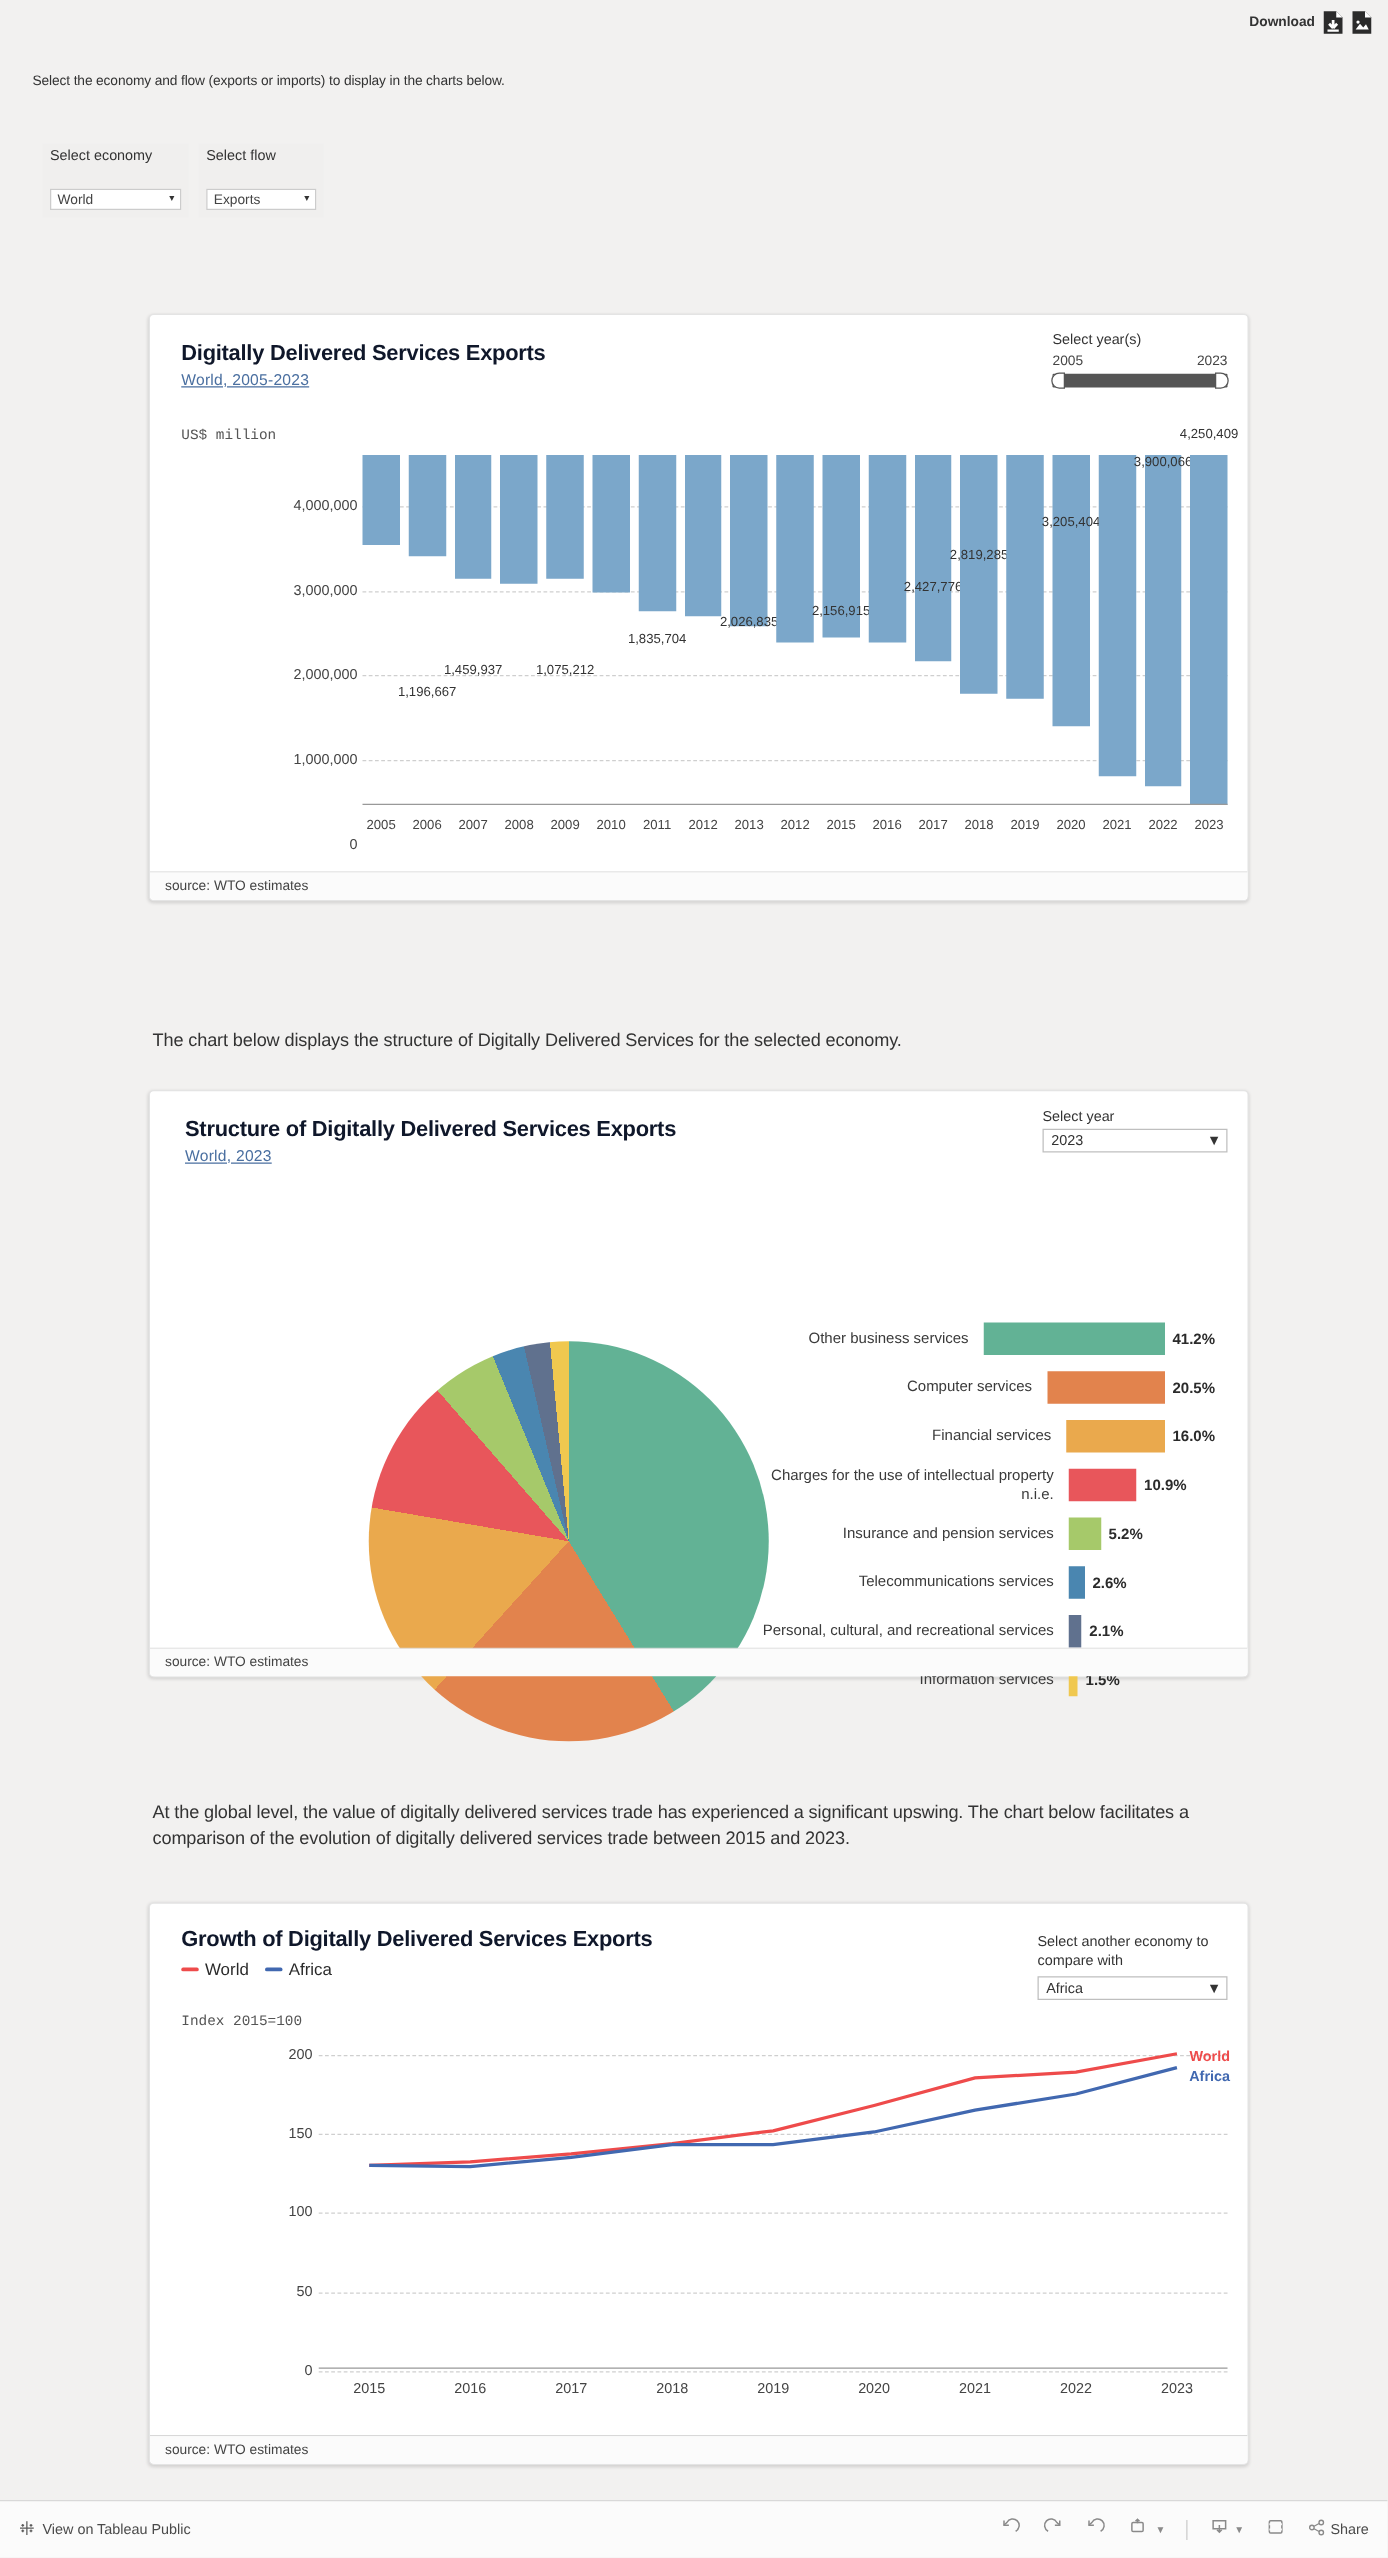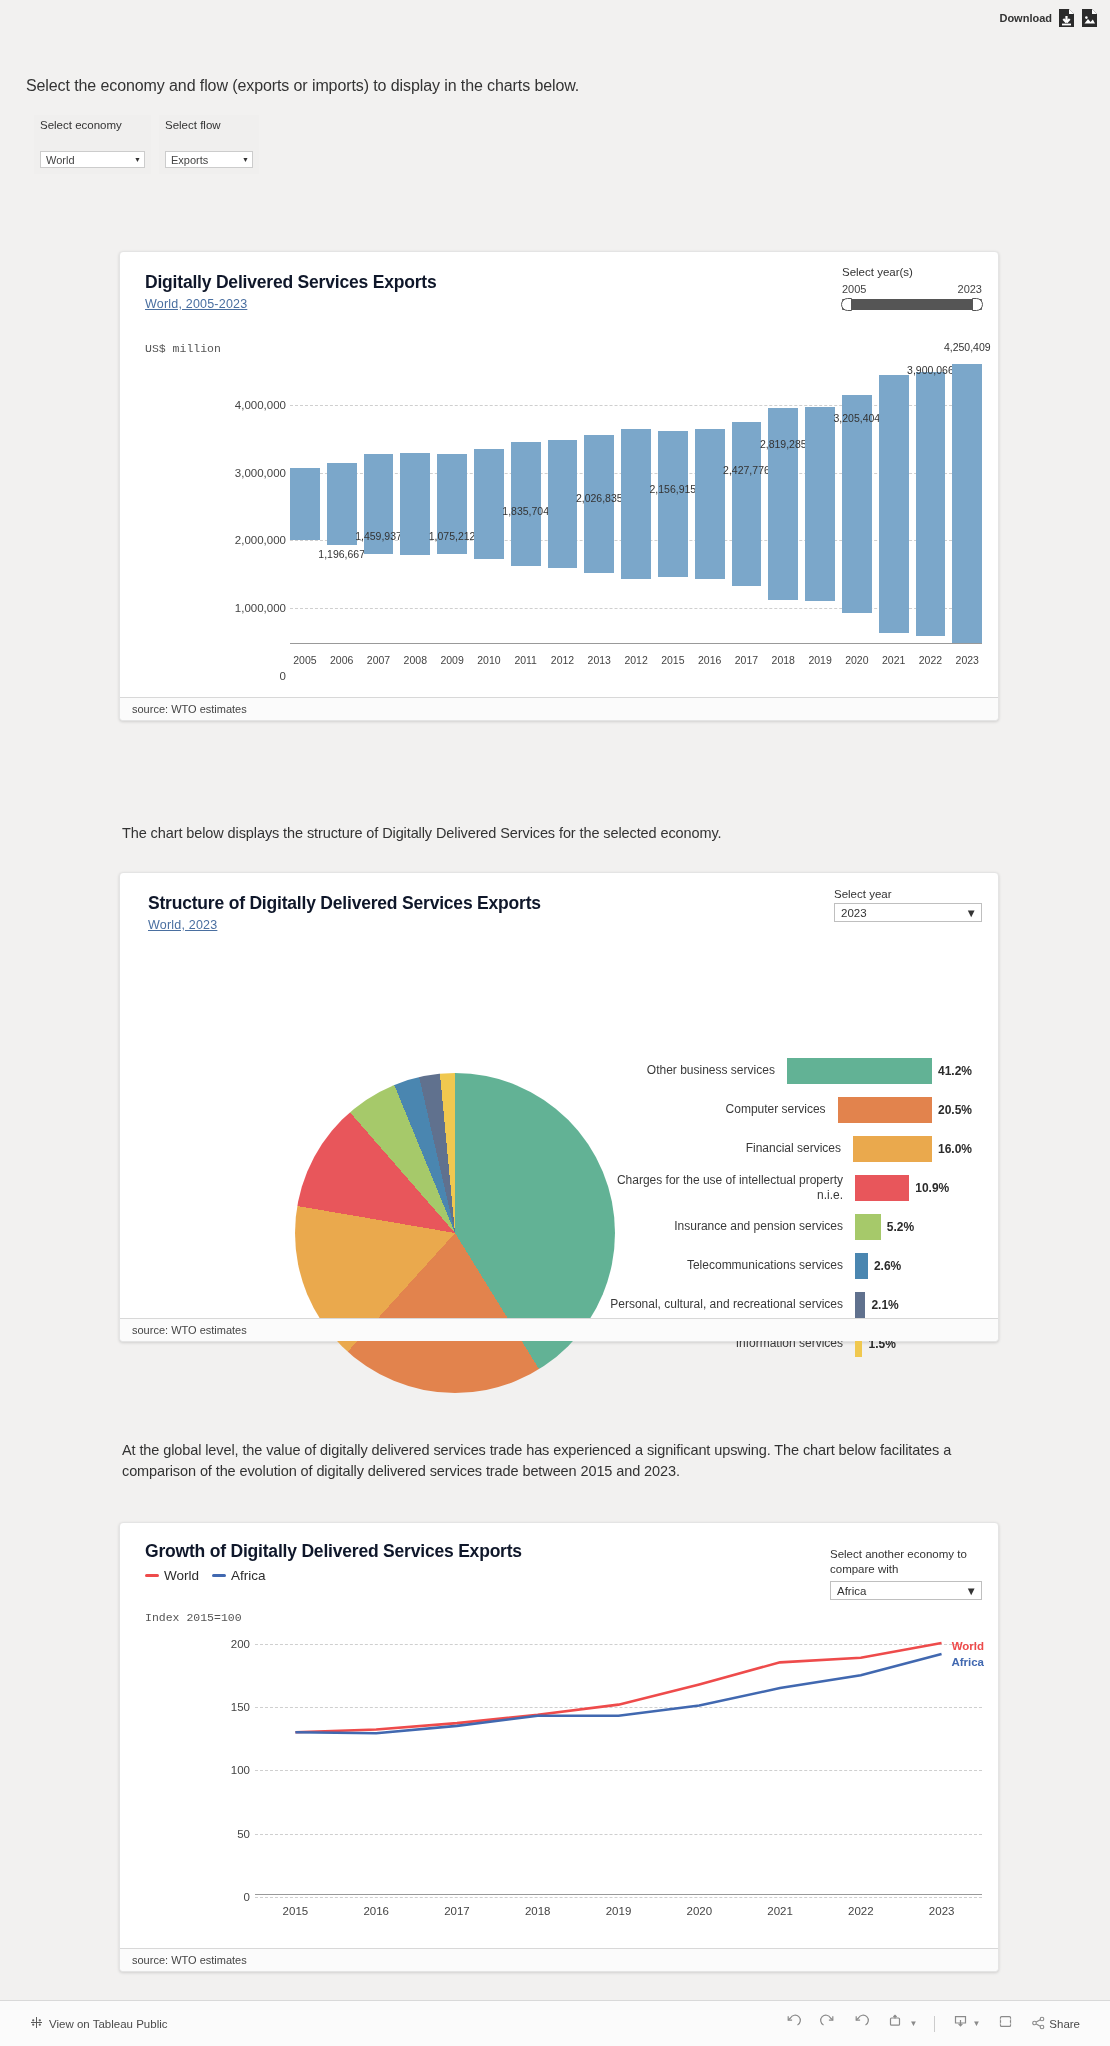--- a/index.html
+++ b/index.html
@@ -17,22 +17,22 @@
   
   .download-bar{
     position:absolute; top:8px; right:12px;
     display:flex; align-items:center; gap:6px;
   }
   .download-label{ font-size:11px; font-weight:bold; color:#333; letter-spacing:0; }
   .dl-icon{ width:17px; height:20px; display:block; }
 
   
   .intro-text{
-    position:absolute; left:26px; top:77px;
-    font-size:16px; color:#333; letter-spacing:-0.1px;
+    position:absolute; left:26px; top:59px;
+    font-size:11px; color:#333; letter-spacing:-0.1px;
   }
 
   
   .filters{ position:absolute; left:34px; top:115px; display:flex; gap:8px; }
   .filter-box{ background:#f0efee; padding:4px 6px 6px 6px; }
   .filter-label{ font-size:11.5px; color:#333; margin-bottom:20px; }
   .filter-select{
     background:#fff; border:1px solid #ccc; height:17px;
     display:flex; align-items:center; justify-content:space-between;
     padding:0 3px 0 5px; font-size:11px; color:#444;
@@ -92,21 +92,21 @@
     border-top:1px dashed #cfcfcf;
   }
   .ytick{
     position:absolute; right:calc(100% - 126px); transform:translateY(-50%);
     font-size:11.5px; color:#444; text-align:right;
   }
   .bars{
     position:absolute; left:130px; right:2px; bottom:30px; top:0;
     display:flex; align-items:flex-end; gap:7px;
   }
-  .bar-col{ flex:1; position:relative; height:100%; display:flex; flex-direction:column; justify-content:center; }
+  .bar-col{ flex:1; position:relative; height:100%; display:flex; flex-direction:column; justify-content:flex-start; }
   .bar-val{
     position:absolute; left:50%; transform:translateX(-50%);
     font-size:10.5px; color:#333; white-space:nowrap;
   }
   .bar-rect{ width:100%; background:#7ba7ca; }
   .xaxis{
     position:absolute; left:130px; right:2px; bottom:30px;
     border-top:1px solid #999; height:0;
   }
   .xlabels{
@@ -172,21 +172,21 @@
   .ytick3{ position:absolute; right:calc(100% - 90px); transform:translateY(-50%); font-size:11.5px; color:#444; text-align:right; }
   .xaxis3{ position:absolute; left:95px; right:2px; bottom:30px; border-top:1px solid #999; height:0; }
   .xlabels3{ position:absolute; left:95px; right:2px; bottom:8px; display:flex; }
   .xlabels3 span{ flex:1; text-align:center; font-size:11.5px; color:#444; }
   .linesvg{ position:absolute; left:95px; right:2px; top:0; bottom:30px; }
   .endlabel{ position:absolute; font-size:11.5px; font-weight:bold; }
   .toolbar{
     position:absolute; left:0; right:0; bottom:0; height:46px;
     background:#fbfbfb; border-top:1px solid #d9d9d9;
     display:flex; align-items:center; justify-content:space-between;
-    padding:0 30px;
+    padding:0 15px;
   }
   .tb-left{ display:flex; align-items:center; gap:6px; font-size:11.5px; color:#4a4a4a; }
   .tb-right{ display:flex; align-items:center; gap:17px; color:#8a8a8a; }
   .tb-btn{ display:flex; align-items:center; gap:3px; font-size:11.5px; color:#4a4a4a; }
   .tb-sep{ width:1px; height:16px; background:#ccc; }
 </style>
 </head>
 <body>
 
 <div class="download-bar">

